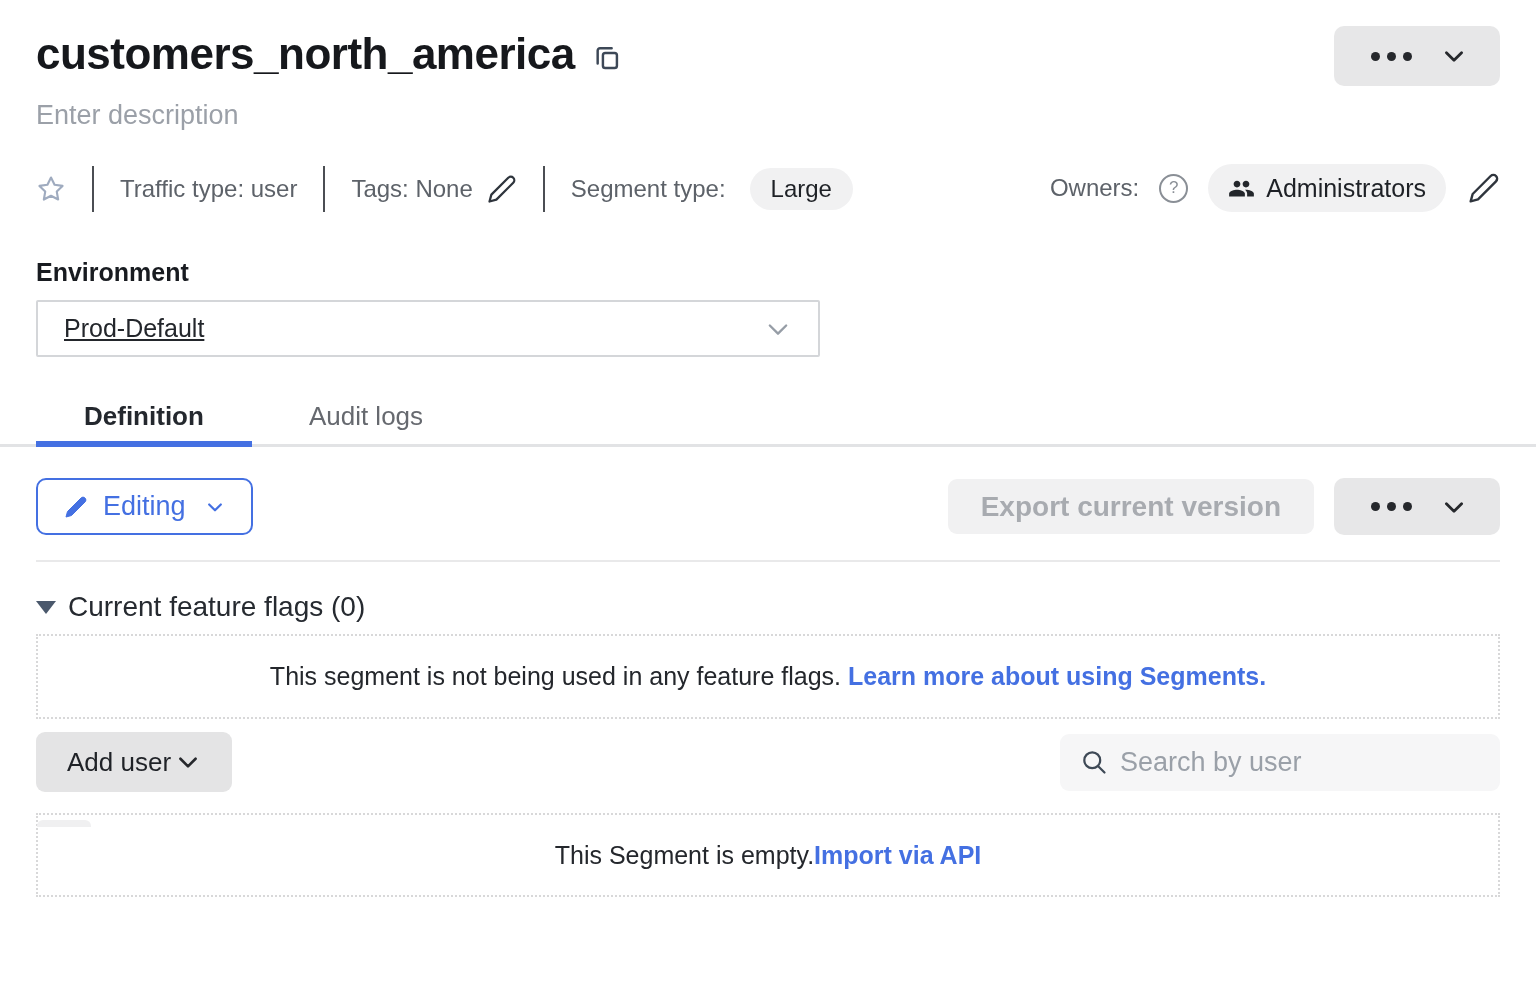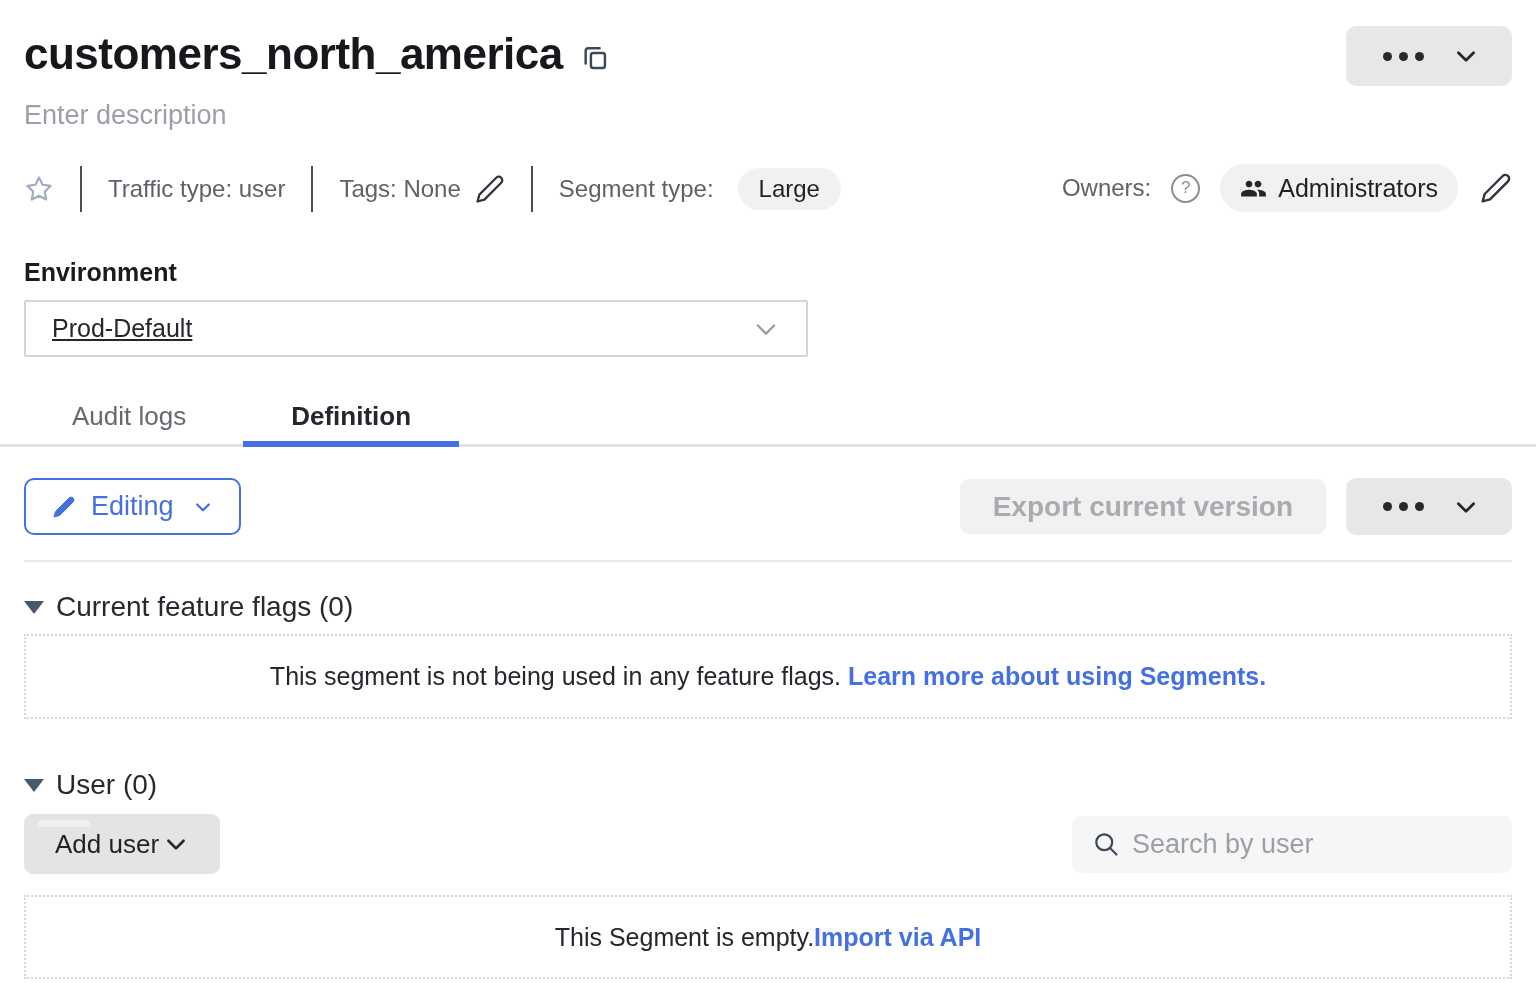--- a/index.html
+++ b/index.html
@@ -1,21 +1,21 @@
 <!DOCTYPE html>
 <html><head>
 <meta charset="utf-8">
 <style>
   * { margin: 0; padding: 0; box-sizing: border-box; }
   html, body { width: 1536px; height: 1002px; overflow: hidden; background: #ffffff; }
   body {
     font-family: "Liberation Sans", "DejaVu Sans", sans-serif;
     color: #23262b;
   }
-  .page { width: 1536px; height: 827px; padding: 26px 24px 0; position: relative; }
+  .page { width: 1536px; height: 827px; padding: 26px 36px 0; position: relative; }
 
   
   .header-row { display: flex; justify-content: space-between; align-items: flex-start; }
   .title-wrap { display: flex; align-items: center; gap: 18px; }
   .page-title {
     font-size: 44px; font-weight: 700; color: #16181c; letter-spacing: -0.5px; line-height: 56px;
   }
   .icon { display: inline-flex; align-items: center; justify-content: center; }
   .copy-icon { color: #3d4857; margin-top: 6px; cursor: pointer; }
 
@@ -202,26 +202,26 @@
     <span>Prod-Default</span>
     <span class="chev">
       <svg width="28" height="28" viewBox="0 0 24 24" fill="none" stroke="currentColor" stroke-width="2" stroke-linecap="round" stroke-linejoin="round">
           <polyline points="5 9 12 16 19 9"></polyline>
         </svg>
     </span>
   </div>
 
   <div class="tab-strip">
     <div class="rule"></div>
-    <div class="tab">
-      <span>Audit logs</span>
-    </div>
     <div class="tab active">
       <span>Definition</span>
       <span class="tab-underline"></span>
+    </div>
+    <div class="tab">
+      <span>Audit logs</span>
     </div>
   </div>
 
   <div class="toolbar">
     <button class="btn editing-btn">
       <span class="icon">
         <svg width="24" height="24" viewBox="0 0 24 24" fill="currentColor" stroke="currentColor" stroke-width="1" stroke-linejoin="round">
           <path d="M17 3a2.828 2.828 0 1 1 4 4L7.5 20.5 2 22l1.5-5.5L17 3z"></path>
         </svg>
       </span>
@@ -252,24 +252,20 @@
   <div class="divider"></div>
 
   <div class="section-head flags">
     <span class="tri-down"></span>
     <span>Current feature flags (0)</span>
   </div>
   <div class="dotted-box flags">
     <span><span>This segment is not being used in any feature flags. </span><a class="blue-link">Learn more about using Segments.</a></span>
   </div>
 
-  <div class="section-head users">
-    <span class="tri-down"></span>
-    <span>User (0)</span>
-  </div>
   <div class="controls-row">
     <button class="btn add-user-btn">
       <span>Add user</span>
       <span class="chev">
         <svg width="26" height="26" viewBox="0 0 24 24" fill="none" stroke="currentColor" stroke-width="2.4" stroke-linecap="round" stroke-linejoin="round">
             <polyline points="5 9 12 16 19 9"></polyline>
           </svg>
       </span>
     </button>
     <div class="search-box">

